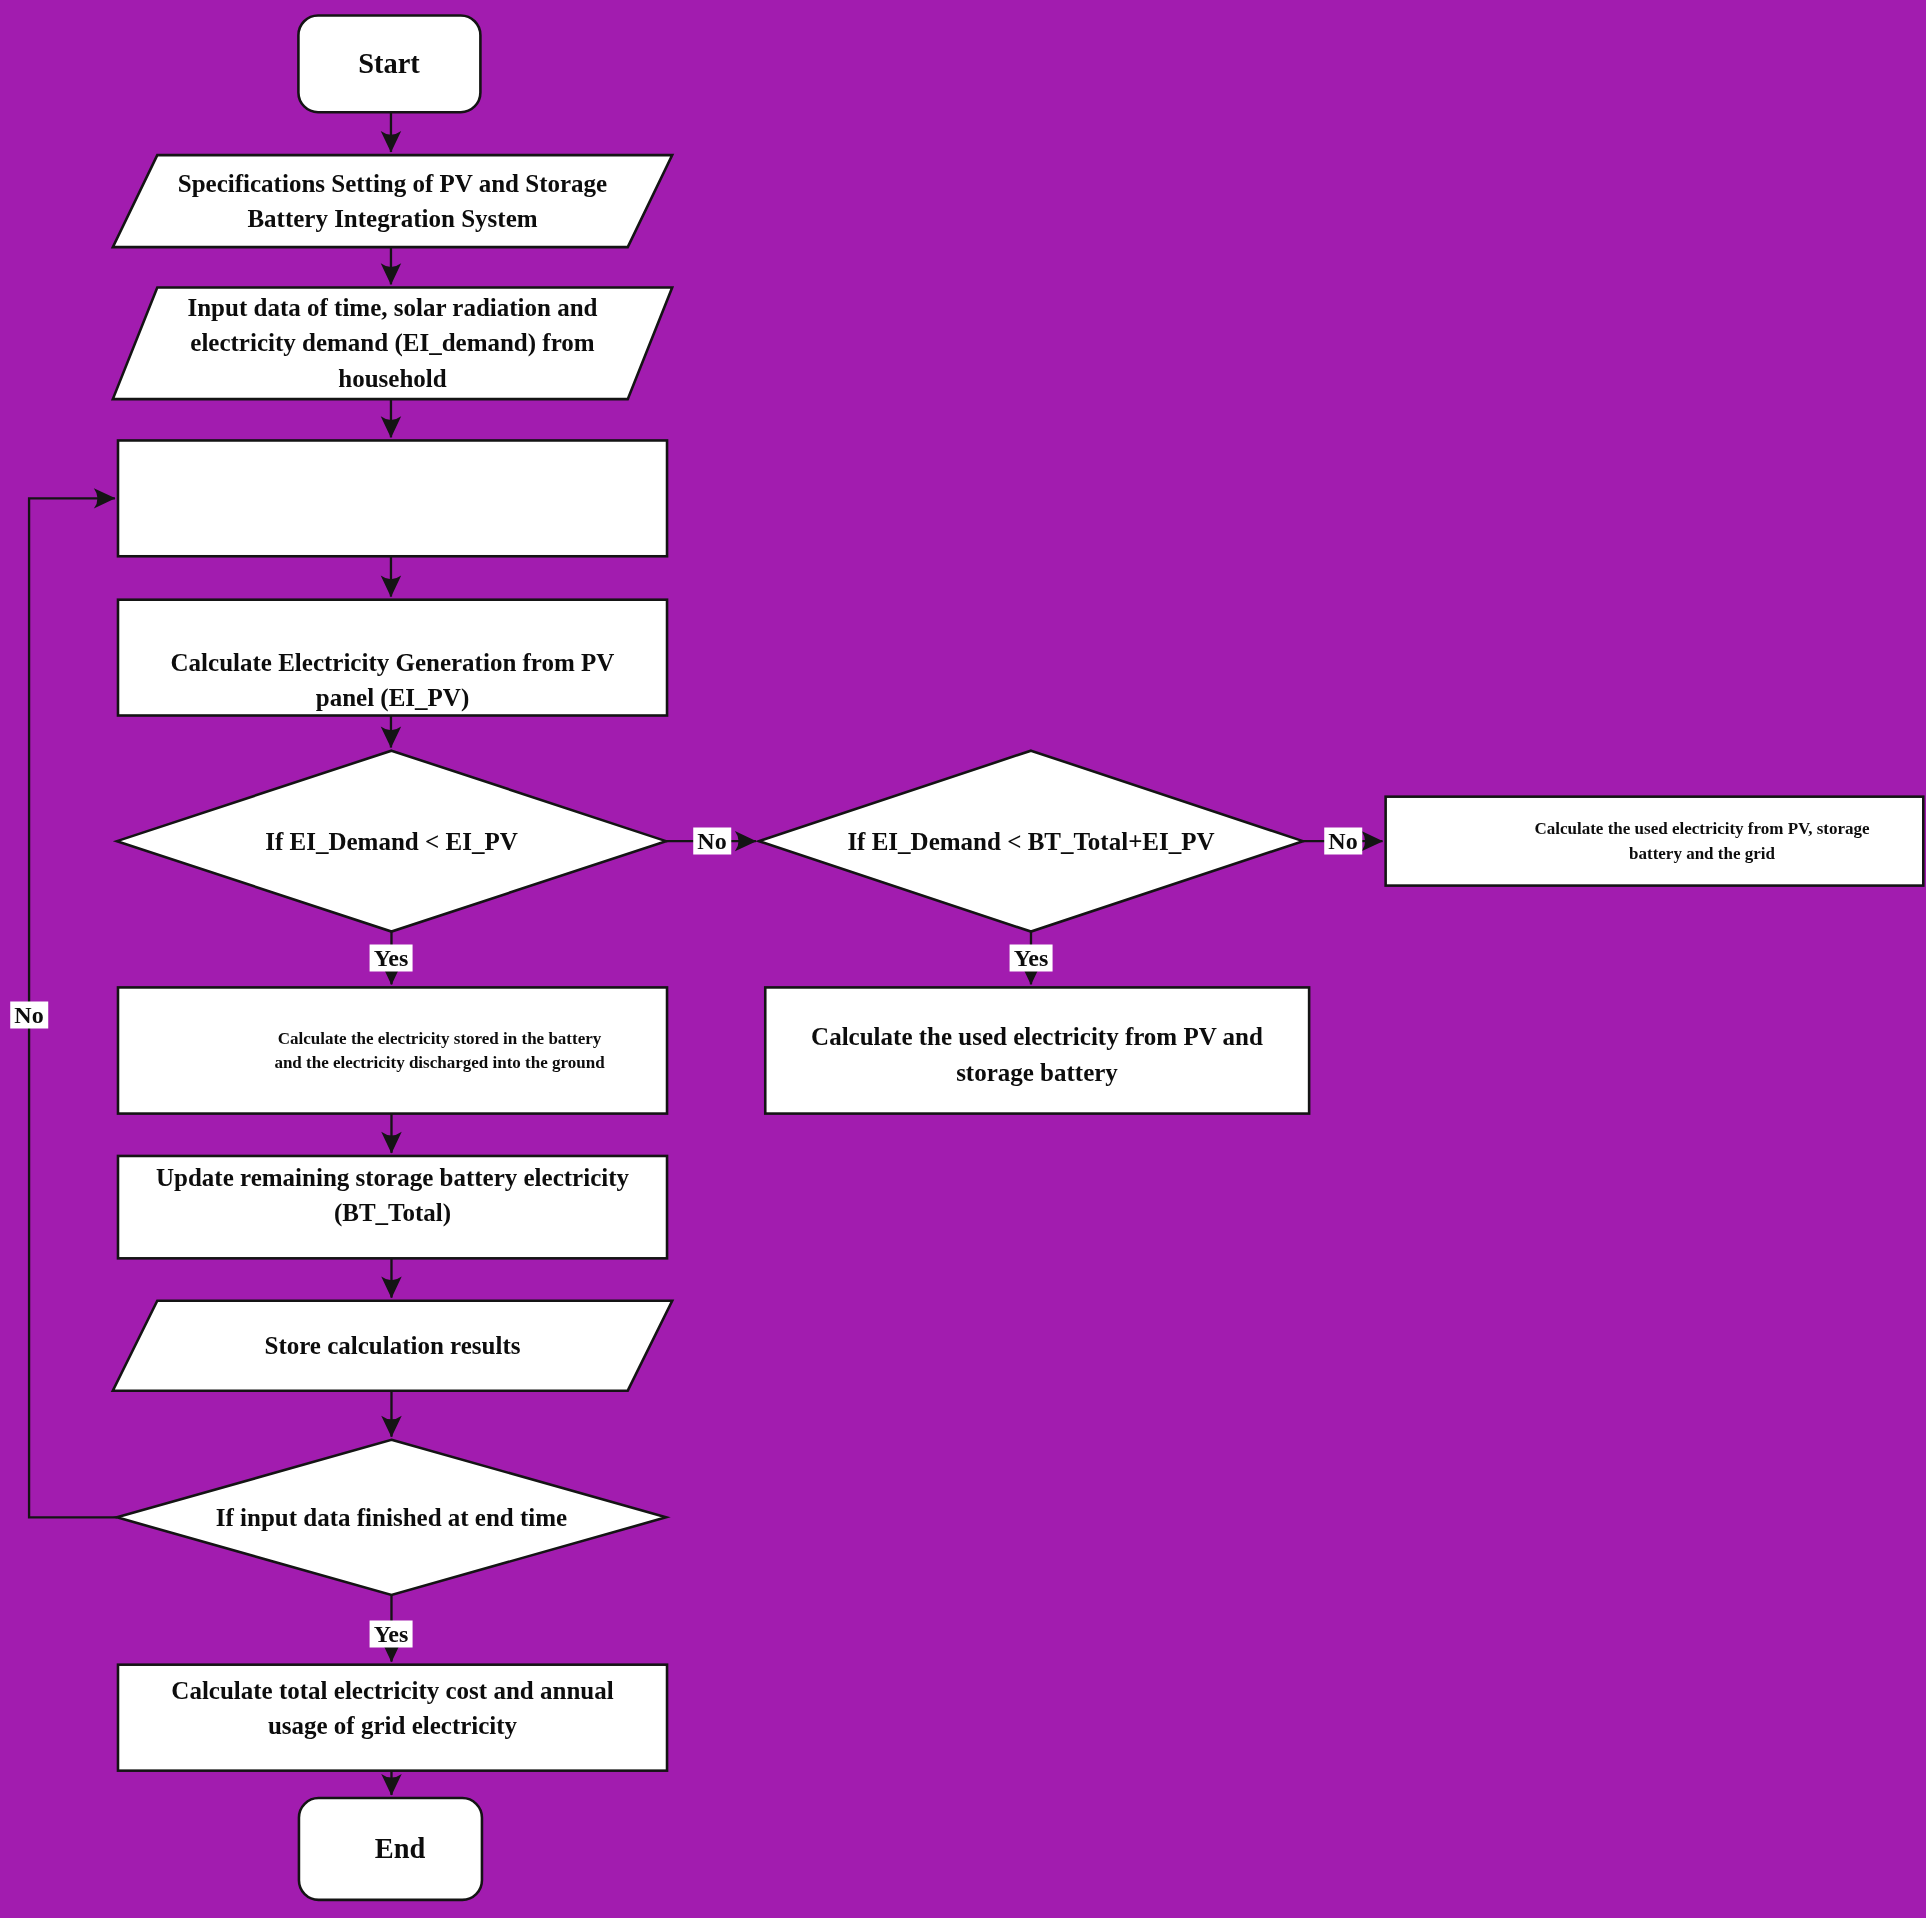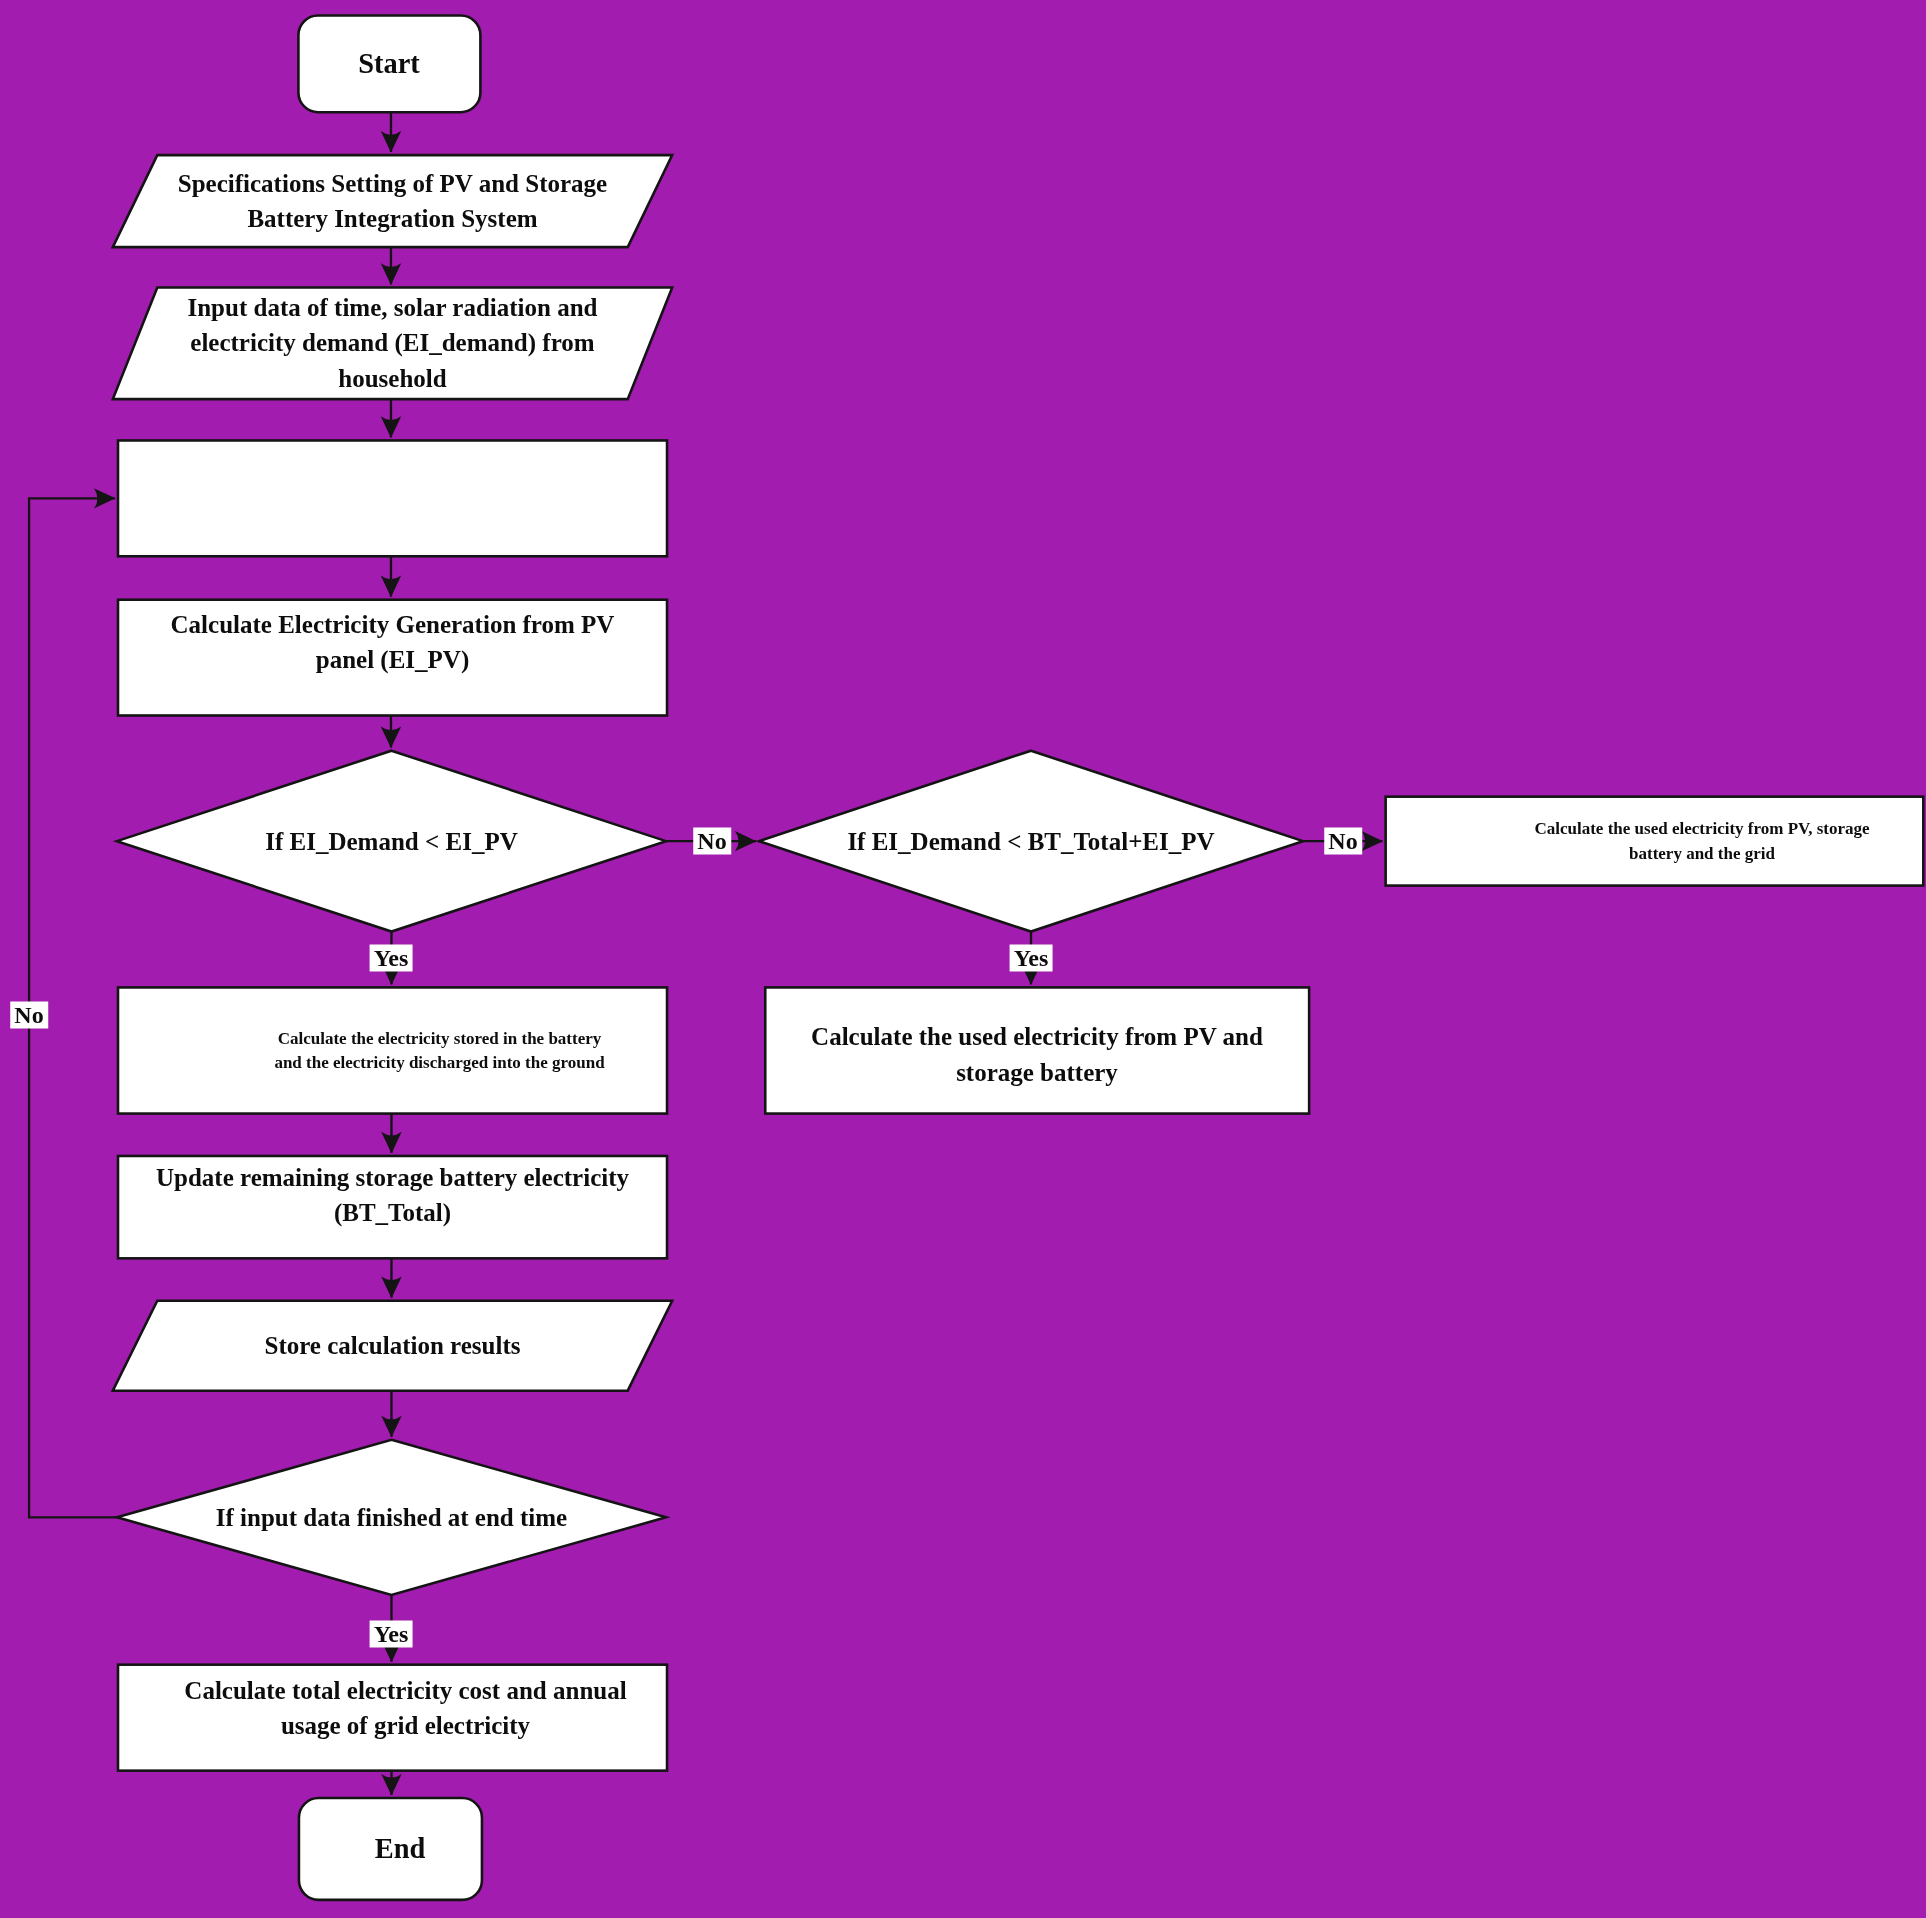--- a/index.html
+++ b/index.html
@@ -109,21 +109,21 @@
   <div class="node-label fs-big" style="left:298px;top:15.5px;width:182px;height:97px;">Start</div>
 
   <div class="node-label" style="left:113px;top:155px;width:559px;height:92px;">Specifications Setting of PV and Storage
 Battery Integration System</div>
 
   <div class="node-label" style="left:113px;top:287px;width:559px;height:112px;">Input data of time, solar radiation and
 electricity demand (EI_demand) from
 household</div>
 
 
-  <div class="node-label" style="left:118px;top:584px;width:549px;height:116px;">Calculate Electricity Generation from PV
+  <div class="node-label" style="left:118px;top:622px;width:549px;height:116px;">Calculate Electricity Generation from PV
 panel (EI_PV)</div>
 
   <div class="node-label" style="left:117px;top:751px;width:549px;height:181px;">If EI_Demand &lt; EI_PV</div>
 
   <div class="node-label" style="left:759px;top:751px;width:544px;height:181px;">If EI_Demand &lt; BT_Total+EI_PV</div>
 
   <div class="node-label fs-small" style="left:1386px;top:797px;width:538px;height:89px;">Calculate the used electricity from PV, storage
 battery and the grid</div>
 
   <div class="node-label fs-small" style="left:118px;top:988px;width:549px;height:126px;">Calculate the electricity stored in the battery
@@ -132,21 +132,21 @@
   <div class="node-label" style="left:765px;top:988px;width:544px;height:133px;">Calculate the used electricity from PV and
 storage battery</div>
 
   <div class="node-label" style="left:118px;top:1156px;width:549px;height:78px;">Update remaining storage battery electricity
 (BT_Total)</div>
 
   <div class="node-label" style="left:113px;top:1301px;width:559px;height:90px;">Store calculation results</div>
 
   <div class="node-label" style="left:117px;top:1440px;width:549px;height:155px;">If input data finished at end time</div>
 
-  <div class="node-label" style="left:118px;top:1665px;width:549px;height:86px;padding-left:13px;">Calculate total electricity cost and annual
+  <div class="node-label" style="left:118px;top:1665px;width:549px;height:86px;">Calculate total electricity cost and annual
 usage of grid electricity</div>
 
   <div class="node-label fs-big" style="left:299px;top:1798px;width:202px;height:102px;">End</div>
 
   <div class="edge-label" style="left:391px;top:958px;">Yes</div>
 
   <div class="edge-label" style="left:712px;top:841px;">No</div>
 
   <div class="edge-label" style="left:1031px;top:958px;">Yes</div>
 

